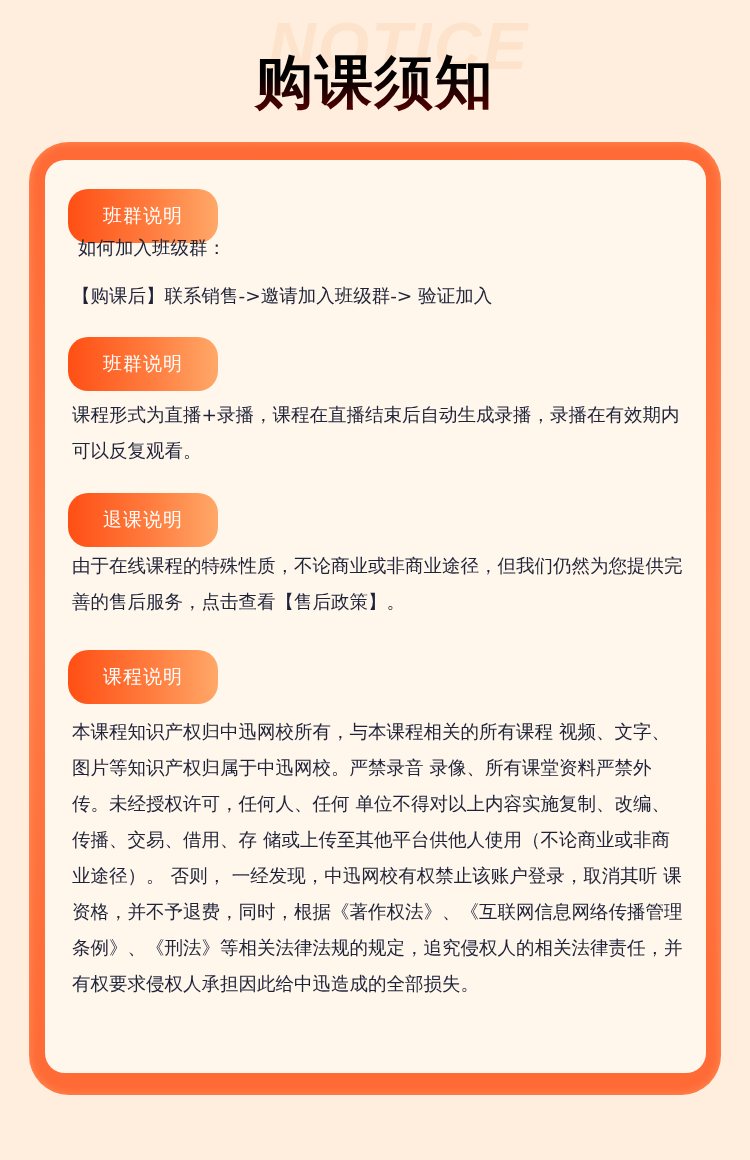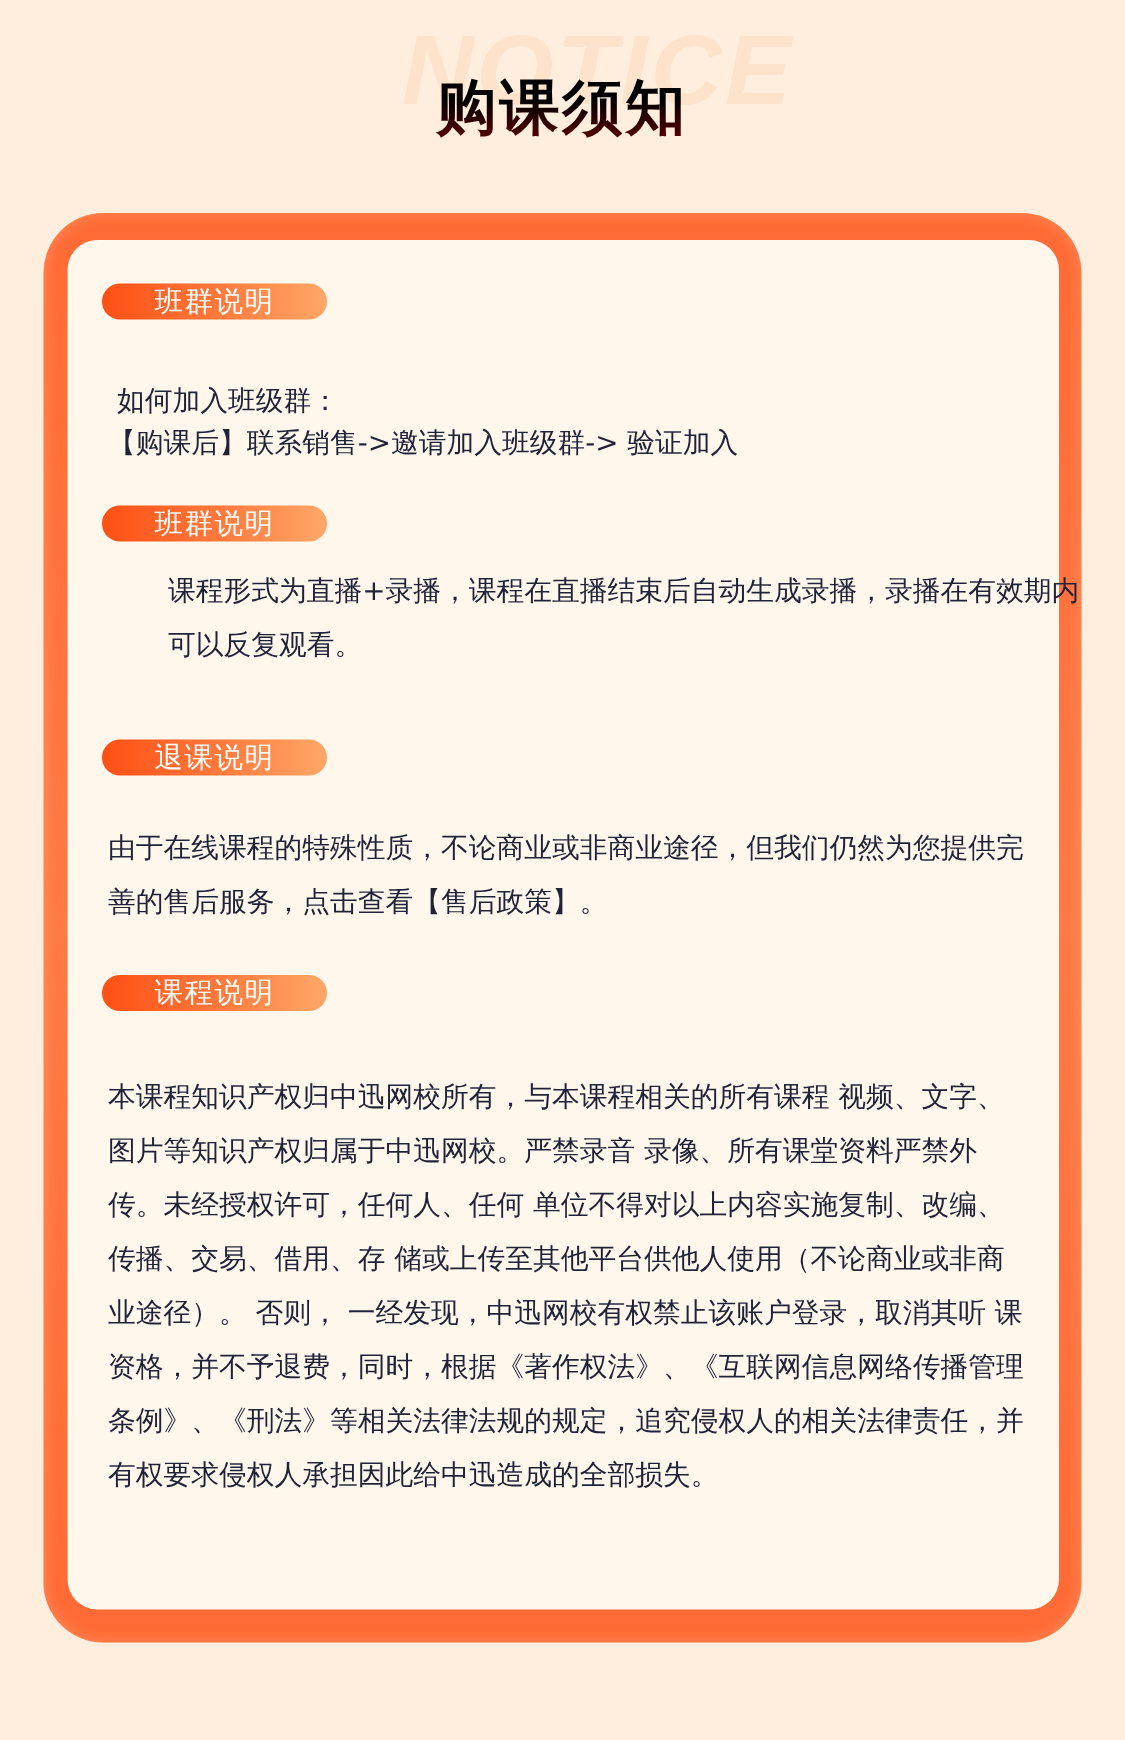--- a/index.html
+++ b/index.html
@@ -11,42 +11,42 @@
     }
     .watermark {
       position: absolute; left: 268px; top: 8px;
       font-family: "Liberation Sans", sans-serif;
       font-size: 66px; font-weight: bold; font-style: italic;
       color: #fde3cb; letter-spacing: 2px;
     }
     .page-title {
       position: absolute; left: 0; right: 0; top: 44px;
       text-align: center;
-      font-size: 40px; font-weight: bold;
+      font-size: 58px; font-weight: bold;
       background: linear-gradient(#000000 40%, #6b0000);
       -webkit-background-clip: text; background-clip: text;
       color: transparent;
       letter-spacing: 2px;
     }
     .frame {
       position: absolute; left: 29px; top: 142px;
       width: 692px; height: 953px;
       border-radius: 40px;
       background: linear-gradient(180deg, #ff6a35 0%, #ff7a45 50%, #ff6a35 100%);
       box-shadow: inset 0 0 10px rgba(255,180,130,0.5);
     }
     .card {
       position: absolute; left: 45px; top: 160px;
       width: 661px; height: 913px;
       border-radius: 20px;
       background: #fff6ec;
     }
     .pill {
       position: absolute; left: 68px;
-      width: 150px; height: 24px;
+      width: 150px; height: 54px;
       border-radius: 20px;
       background: linear-gradient(90deg, #ff4f14 0%, #ff7c3e 55%, #ffa868 100%);
       color: #ffffff; font-size: 19px;
       display: flex; align-items: center; justify-content: center;
       letter-spacing: 1px;
     }
     .text {
       position: absolute; left: 72px; width: 612px;
       color: #1f2338; font-size: 18.5px; line-height: 36px;
     }
@@ -54,23 +54,23 @@
 </head>
 <body>
 
 <div class="watermark">NOTICE</div>
 <div class="page-title">购课须知</div>
 
 <div class="frame"></div>
 <div class="card"></div>
 
 <div class="pill" style="top:189px;">班群说明</div>
-<div class="text" style="top:250px; left:78px;">如何加入班级群：</div>
+<div class="text" style="top:230px; left:78px;">如何加入班级群：</div>
 <div class="text" style="top:278px; left:72px;">【购课后】联系销售-&gt;邀请加入班级群-&gt; 验证加入</div>
 
 <div class="pill" style="top:337px;">班群说明</div>
-<div class="text" style="top:377px;margin-left:40px;">课程形式为直播+录播，课程在直播结束后自动生成录播，录播在有效期内可以反复观看。</div>
+<div class="text" style="top:397px;">课程形式为直播+录播，课程在直播结束后自动生成录播，录播在有效期内可以反复观看。</div>
 
 <div class="pill" style="top:493px;">退课说明</div>
 <div class="text" style="top:548px;">由于在线课程的特殊性质，不论商业或非商业途径，但我们仍然为您提供完善的售后服务，点击查看【售后政策】。</div>
 
 <div class="pill" style="top:650px;">课程说明</div>
 <div class="text" style="top:714px;">本课程知识产权归中迅网校所有，与本课程相关的所有课程 视频、文字、图片等知识产权归属于中迅网校。严禁录音 录像、所有课堂资料严禁外传。未经授权许可，任何人、任何 单位不得对以上内容实施复制、改编、传播、交易、借用、存 储或上传至其他平台供他人使用（不论商业或非商业途径）。 否则， 一经发现，中迅网校有权禁止该账户登录，取消其听 课资格，并不予退费，同时，根据《著作权法》、《互联网信息网络传播管理条例》、《刑法》等相关法律法规的规定，追究侵权人的相关法律责任，并有权要求侵权人承担因此给中迅造成的全部损失。</div>
 
 </body></html>

